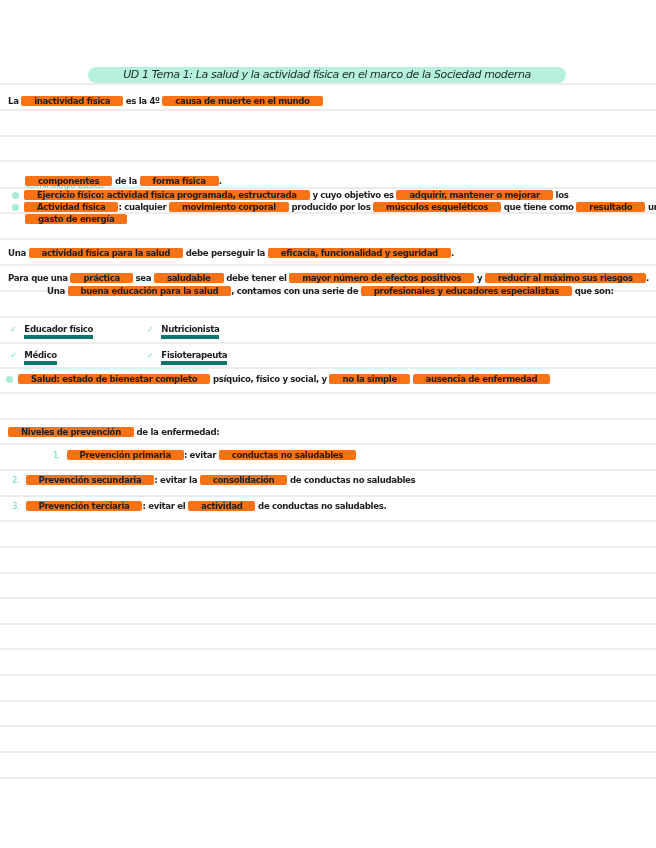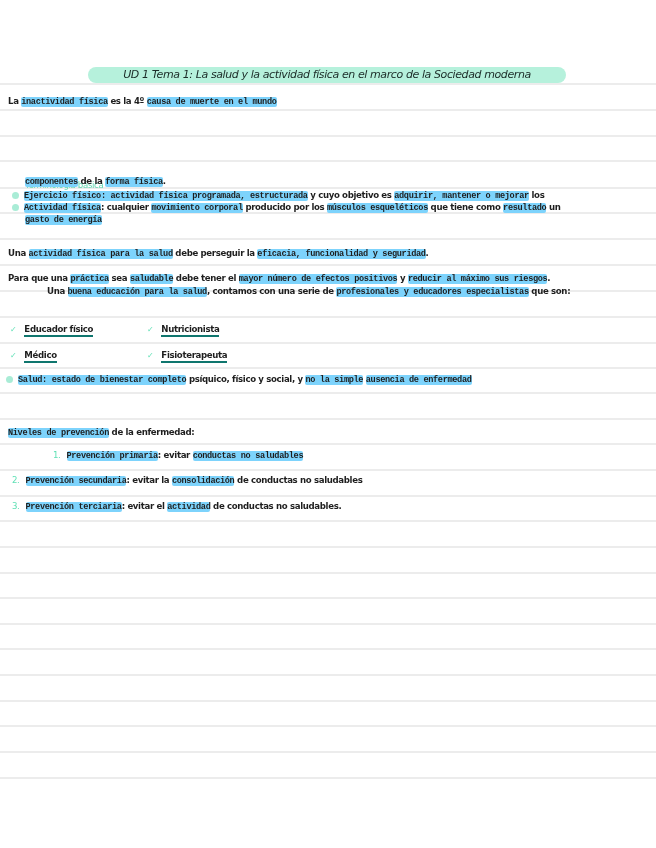--- a/index.html
+++ b/index.html
@@ -2,22 +2,22 @@
 <html><head>
   <meta charset="utf-8">
   <style>
     html, body { margin:0; padding:0; }
     body {
       width:656px; height:848px; background:#ffffff; position:relative; overflow:hidden;
       font-family: "DejaVu Sans", sans-serif; color:#222;
     }
     .rule { position:absolute; left:0; width:656px; height:2px; background:#ececec; }
     .line { position:absolute; left:0; white-space:nowrap; font-size:8.6px; letter-spacing:-0.35px; color:#1e1e1e; font-weight:bold; }
-    .hl { background:#7dd3fc; border-radius:2px; padding:0 0;font-family:Liberation Mono, monospace; }
-    .ul { border-bottom:2px solid #0f766e; padding-bottom:1px; }
+    .hl { background:#f97316; border-radius:2px; padding:0 13px; }
+    .ul { border-bottom:4px solid #0f766e; padding-bottom:1px; }
     .title-pill {
       position:absolute; left:88px; top:67px; width:478px; height:16px;
       background:#b6f1dc; border-radius:9px;
       font-family:"DejaVu Sans", sans-serif; font-style:italic; font-size:11px; letter-spacing:-0.4px;
       color:#1b2b27; line-height:16px; text-align:center; white-space:nowrap;
     }
     .subhead { color:#63d9b2; font-weight:normal; }
     .dot { display:inline-block; width:7px; height:7px; border-radius:50%; background:#a9ecd6; margin-right:5px; vertical-align:middle; }
     .check { color:#5fe0b5; font-size:8px; margin-right:8px; }
     .num { color:#5fe0b5; font-weight:normal; margin-right:6px; }

